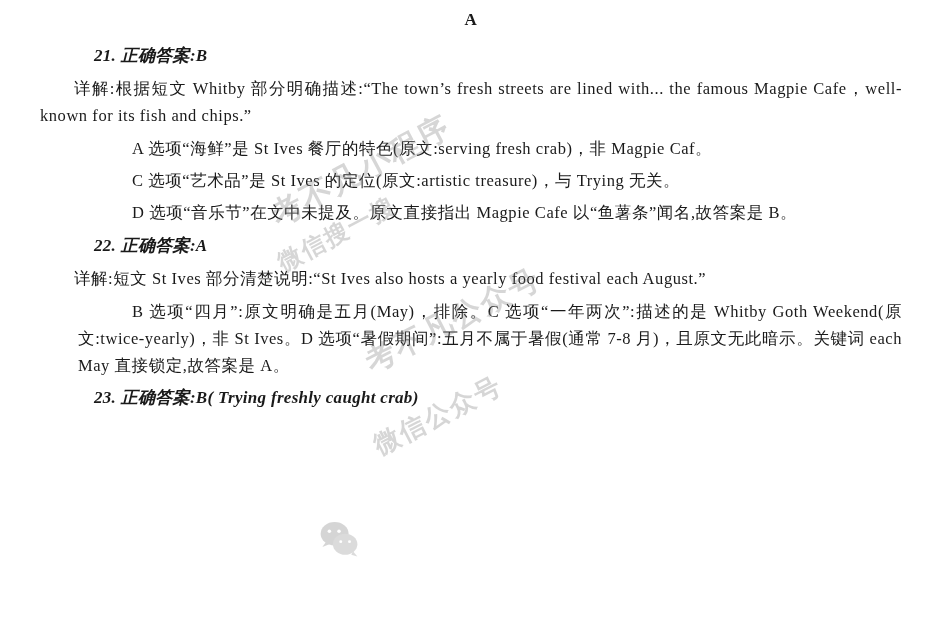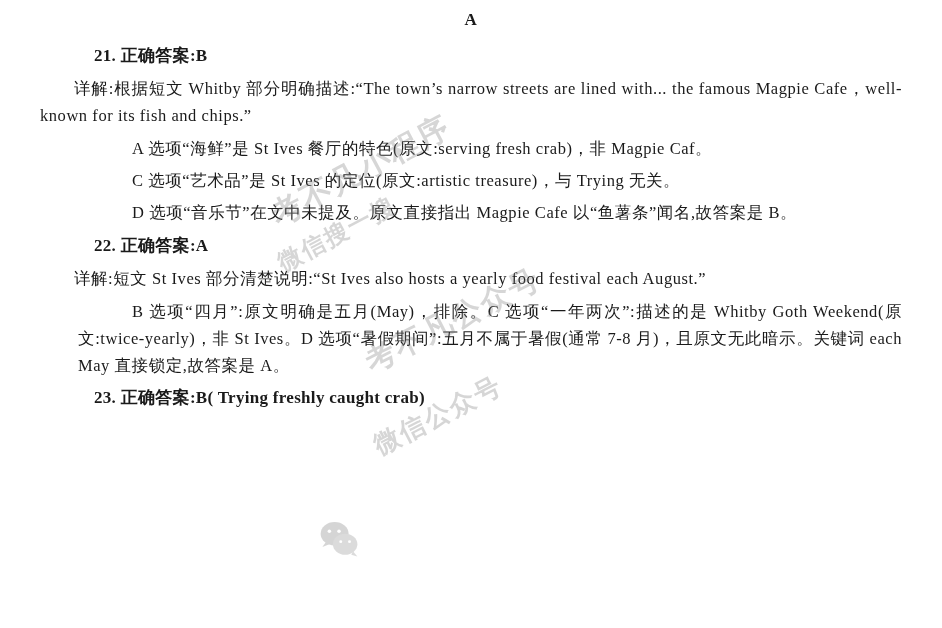--- a/index.html
+++ b/index.html
@@ -29,20 +29,21 @@
     letter-spacing: 0.5px;
     margin: 2px 0 14px 0;
     font-family: "Liberation Serif", serif;
   }
   .qline {
     font-weight: bold;
     font-size: 17px;
     margin: 0 0 9px 0;
     padding-left: 54px;
     letter-spacing: 0.3px;
+    font-style: italic;
   }
   .para {
     font-size: 16.5px;
     line-height: 1.62;
     margin: 0 0 7px 0;
     text-align: justify;
     text-justify: inter-ideograph;
     letter-spacing: 0.2px;
   }
   .indent {
@@ -108,21 +109,21 @@
   }
 </style>
 </head>
 <body>
 
 <div class="page">
 
   <div class="section-letter">A</div>
 
   <div class="qline">21. 正确答案:B</div>
-  <p class="para indent eng">详解:根据短文 Whitby 部分明确描述:“The town’s narrow streets are lined with... the famous Magpie Cafe，well-known for its fish and chips.”</p>
+  <p class="para indent eng">详解:根据短文 Whitby 部分明确描述:“The town’s fresh streets are lined with... the famous Magpie Cafe，well-known for its fish and chips.”</p>
   <p class="para hang eng tight">A 选项“海鲜”是 St Ives 餐厅的特色(原文:serving fresh crab)，非 Magpie Caf。</p>
   <p class="para hang eng tight">C 选项“艺术品”是 St Ives 的定位(原文:artistic treasure)，与 Trying 无关。</p>
   <p class="para hang eng">D 选项“音乐节”在文中未提及。原文直接指出 Magpie Cafe 以“鱼薯条”闻名,故答案是 B。</p>
 
   <div class="qline">22. 正确答案:A</div>
   <p class="para indent eng">详解:短文 St Ives 部分清楚说明:“St Ives also hosts a yearly food festival each August.”</p>
   <p class="para hang eng">B 选项“四月”:原文明确是五月(May)，排除。C 选项“一年两次”:描述的是 Whitby Goth Weekend(原文:twice-yearly)，非 St Ives。D 选项“暑假期间”:五月不属于暑假(通常 7-8 月)，且原文无此暗示。关键词 each May 直接锁定,故答案是 A。</p>
 
   <div class="qline">23. 正确答案:B( Trying freshly caught crab)</div>
 

